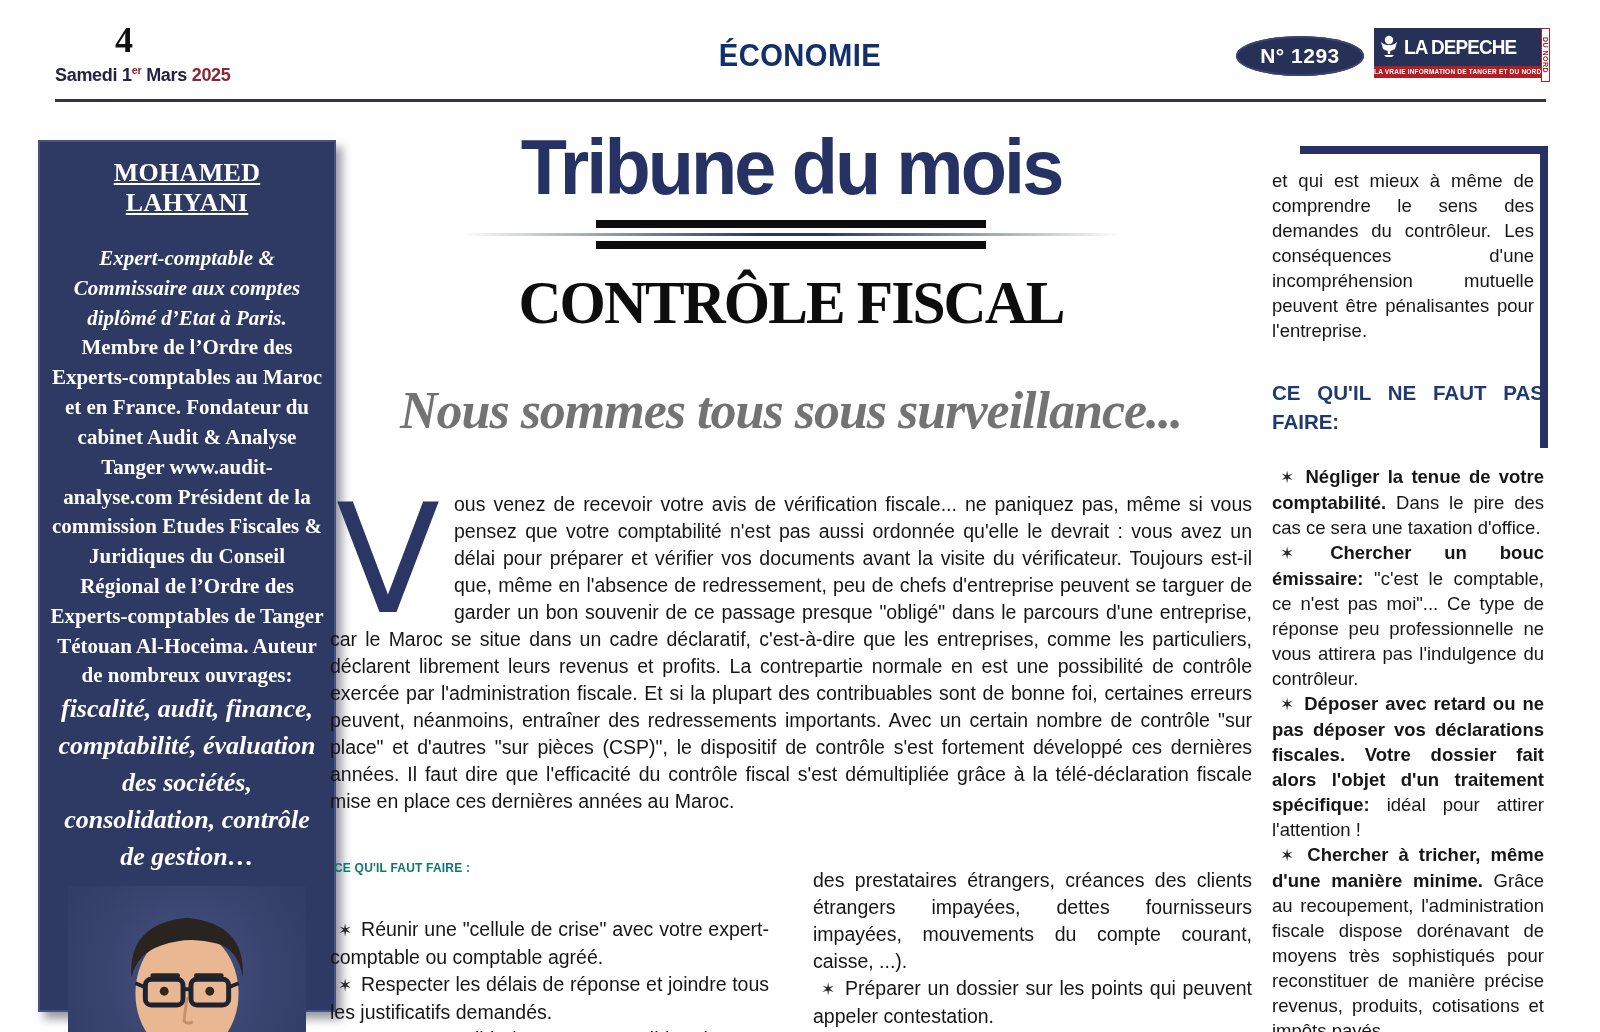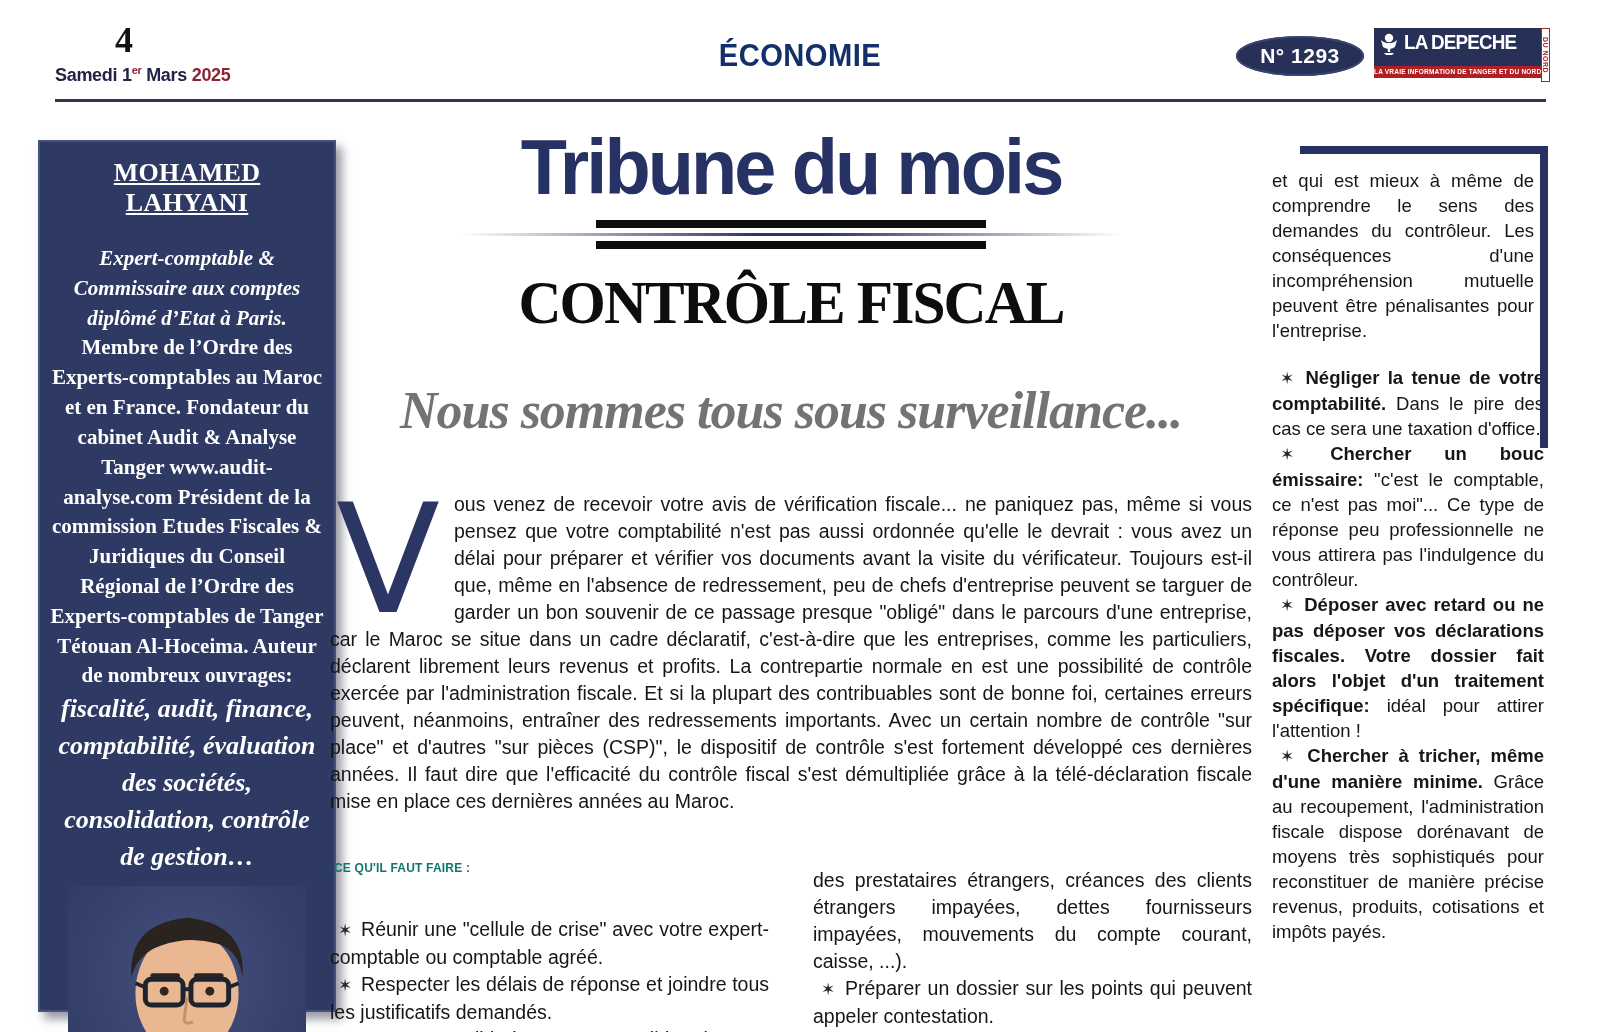--- a/index.html
+++ b/index.html
@@ -22,21 +22,21 @@
     transform:scaleX(0.94);
   }
   .issue-oval {
     position:absolute; left:1236px; top:36px; width:128px; height:40px;
     background:#273057; border-radius:50%; color:#ffffff; font-weight:bold;
     font-size:21px; display:flex; align-items:center; justify-content:center;
     letter-spacing:0.5px; box-shadow:inset 0 0 0 2px #3a4470;
   }
   .logo { position:absolute; left:1374px; top:28px; width:172px; height:54px; display:flex; }
   .logo-main { flex:1; display:flex; flex-direction:column; }
-  .logo-top { background:#273057; color:#fff; display:flex; gap:4px; padding:2px 4px; height:38px; }
+  .logo-top { background:#273057; color:#fff; display:flex; align-items:center; gap:4px; padding:2px 4px; height:38px; }
   .logo-title { font-weight:bold; font-size:21px; letter-spacing:-1px; transform:scaleX(0.9); transform-origin:left center; white-space:nowrap; }
   .logo-strip { background:#b01f24; color:#fff; font-size:6.5px; font-weight:bold; text-align:center; height:12px; line-height:12px; letter-spacing:0.2px; white-space:nowrap; }
   .logo-side { width:13px; background:#ffffff; border:1px solid #b01f24; color:#b01f24; font-size:7px; font-weight:bold; writing-mode:vertical-rl; text-align:center; letter-spacing:0.5px; }
   .header-rule { position:absolute; left:55px; top:99px; width:1491px; height:3px; background:#33334f; }
 
   
   .sidebar {
     position:absolute; left:38px; top:140px; width:298px; height:872px;
     background:#2e3a63; border:2px solid #46527e;
     box-shadow:6px 7px 9px rgba(70,70,85,0.55);
@@ -195,20 +195,21 @@
         <p class="li"><span class="star">✶</span> <span>Préparer un dossier sur les points qui peuvent appeler contestation.</span></p>
         <p class="li"> </p>
 
       </div>
     </div>
   </main>
 
   <aside class="rightcol">
     <div class="rc-bracket"></div>
     <p class="rc-par">et qui est mieux à même de comprendre le sens des demandes du contrôleur. Les conséquences d'une incompréhension mutuelle peuvent être pénalisantes pour l'entreprise.</p>
+    <h4 class="rc-heading">CE QU'IL NE FAUT PAS FAIRE:</h4>
     <div class="rc-items">
       <p class="li"><span class="star">✶</span> <b>Négliger la tenue de votre comptabilité.</b> <span>Dans le pire des cas ce sera une taxation d'office.</span></p>
       <p class="li"><span class="star">✶</span> <b>Chercher un bouc émissaire:</b> <span>"c'est le comptable, ce n'est pas moi"... Ce type de réponse peu professionnelle ne vous attirera pas l'indulgence du contrôleur.</span></p>
       <p class="li"><span class="star">✶</span> <b>Déposer avec retard ou ne pas déposer vos déclarations fiscales. Votre dossier fait alors l'objet d'un traitement spécifique:</b> <span>idéal pour attirer l'attention !</span></p>
       <p class="li"><span class="star">✶</span> <b>Chercher à tricher, même d'une manière minime.</b> <span>Grâce au recoupement, l'administration fiscale dispose dorénavant de moyens très sophistiqués pour reconstituer de manière précise revenus, produits, cotisations et impôts payés.</span></p>
     </div>
   </aside>
 
 </div>
 

